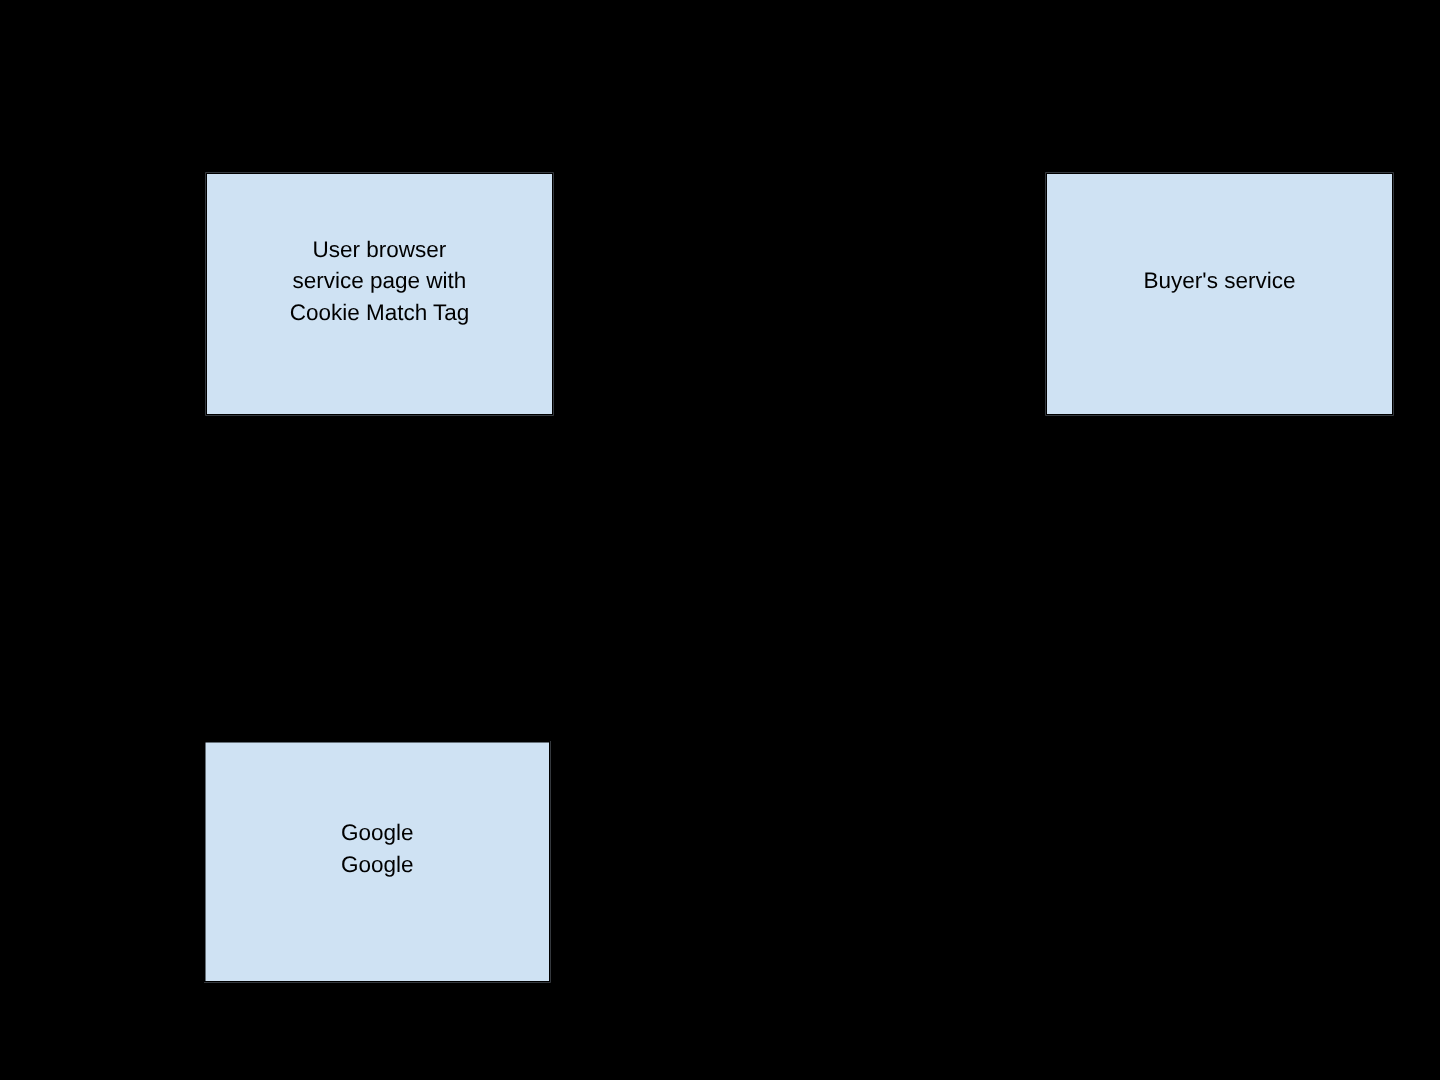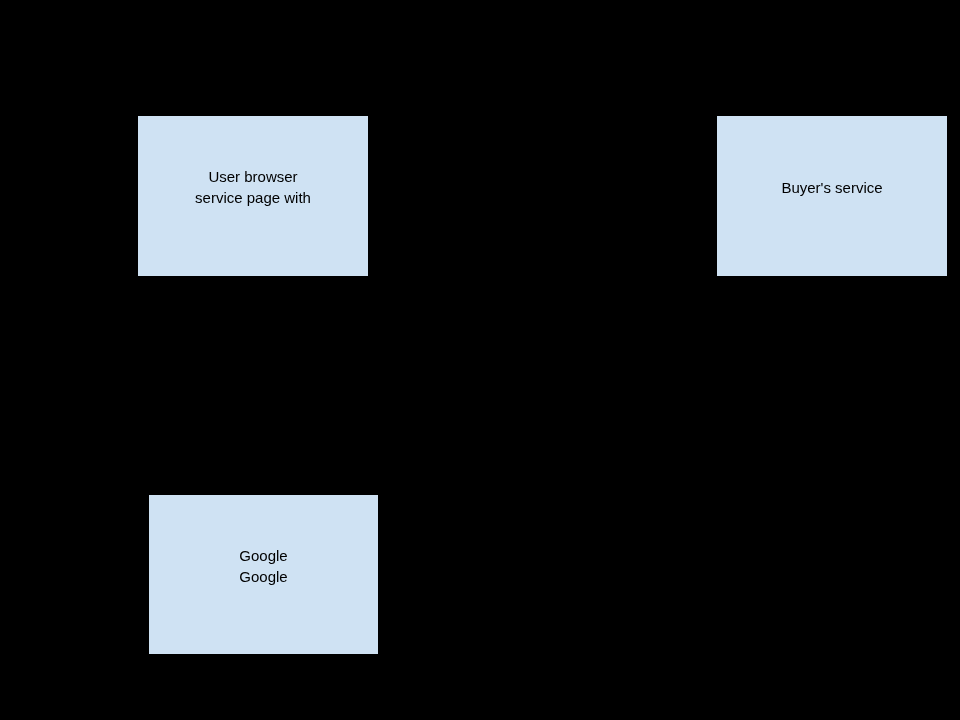--- a/index.html
+++ b/index.html
@@ -17,32 +17,33 @@
     background: var(--node-fill, #cfe2f3);
     border: 1px solid var(--node-border, #000000);
     color: var(--node-text, #000000);
     display: flex; align-items: center; justify-content: center;
     text-align: center;
     font-size: 15px;
   }
   .label { transform: translateY(-9px); }
   .line { display: block; line-height: 21px; white-space: nowrap; }
   .node-user-browser      { left: 137px; top: 115px; width: 232px; height: 162px; }
-  .node-buyers-service    { left: 716px; top: 115px; width: 232px; height: 162px; }
-  .node-google-cms        { left: 148px; top: 494px; width: 231px; height: 161px; }
+  .node-buyers-service    { left: 697px; top: 115px; width: 232px; height: 162px; }
+  .node-google-cms        { left: 136px; top: 494px; width: 231px; height: 161px; }
 </style>
 </head>
 <body>
 
 <div class="canvas">
 
   <div class="node node-user-browser">
     <div class="label">
       <span class="line">User browser</span>
       <span class="line">service page with</span>
+      <span class="line">Cookie Match Tag</span>
     </div>
   </div>
 
   <div class="node node-buyers-service">
     <div class="label">
       <span class="line">Buyer's service</span>
     </div>
   </div>
 
   <div class="node node-google-cms">

